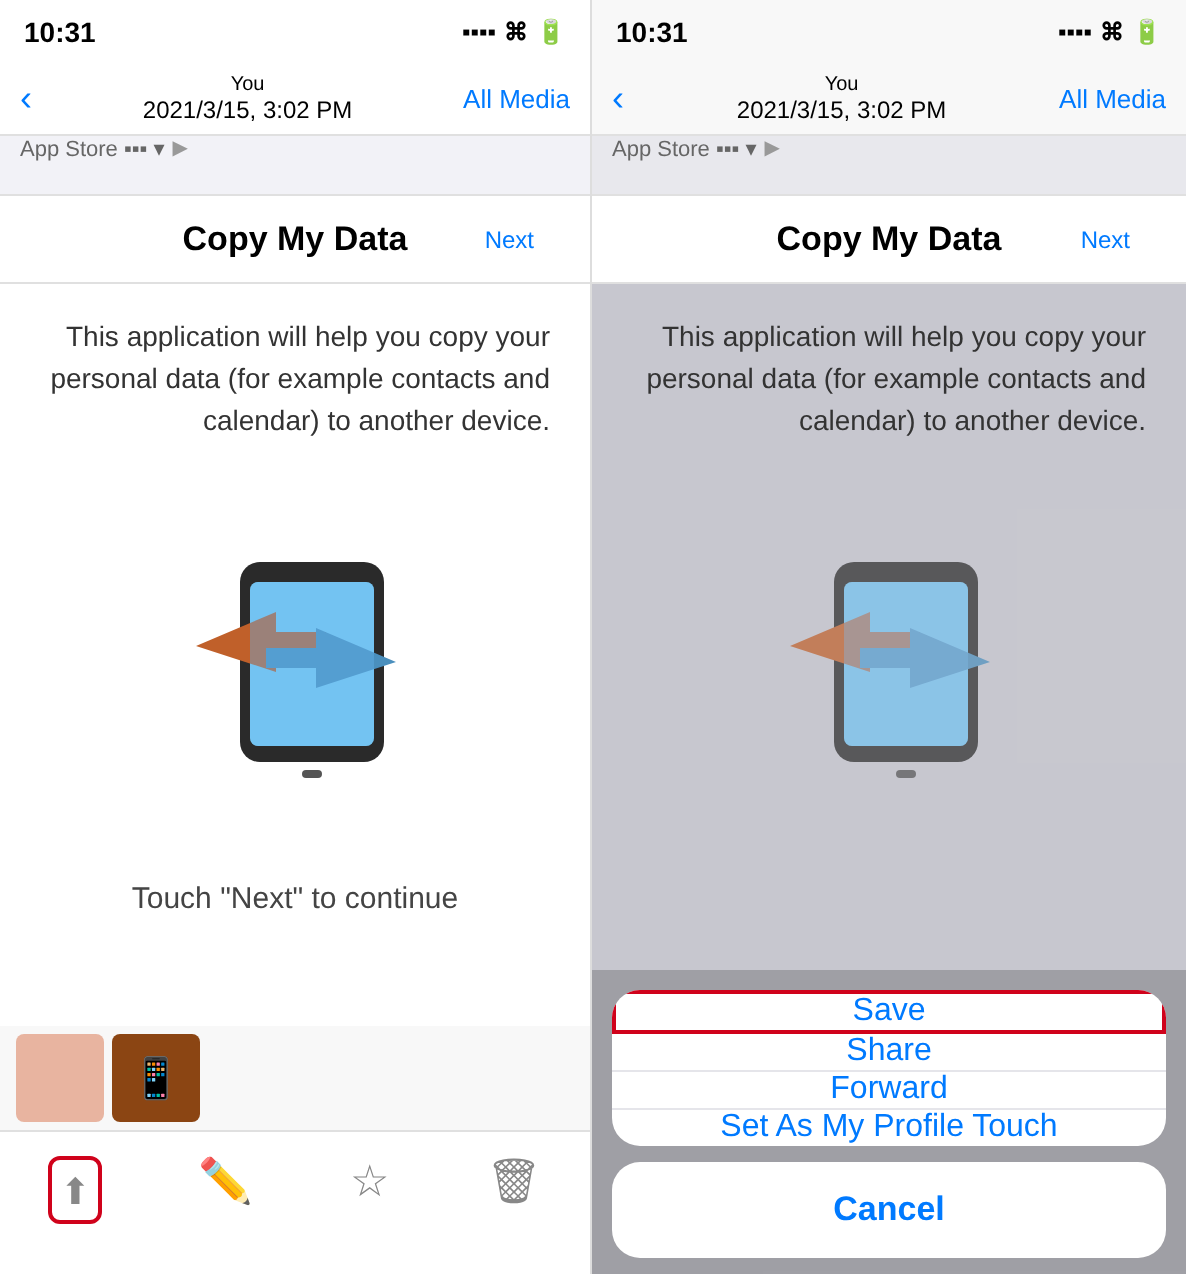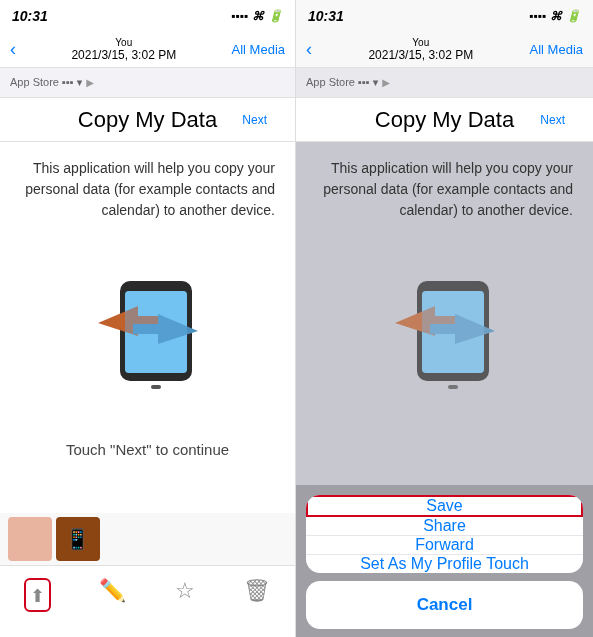--- a/index.html
+++ b/index.html
@@ -24,21 +24,20 @@
     }
 
     .status-bar {
       height: 28px;
       display: flex;
       align-items: center;
       justify-content: space-between;
       padding: 16px 12px;
       font-size: 13px;
       font-weight: 600;
-      font-style: italic;
     }
 
     .status-bar .time { font-weight: 700; font-size: 14px; }
     .status-icons { display: flex; align-items: center; gap: 4px; font-size: 12px; }
 
     .message-header {
       height: 36px;
       display: flex;
       align-items: center;
       justify-content: space-between;
@@ -53,33 +52,32 @@
 
     .app-header {
       height: 44px;
       display: flex;
       align-items: center;
       justify-content: center;
       border-bottom: 1px solid #e0e0e0;
       position: relative;
     }
 
-    .app-header .title { font-size: 22px; font-weight: 400; }
+    .app-header .title { font-size: 17px; font-weight: 700; }
     .app-header .next-btn {
       position: absolute;
       right: 28px;
       font-size: 12px;
       color: #007AFF;
     }
 
     .app-store-bar {
       height: 30px;
       background: #f2f2f7;
       display: flex;
-      align-items: center;
       padding: 0 10px;
       font-size: 11px;
       color: #666;
       border-bottom: 1px solid #e0e0e0;
       gap: 4px;
     }
 
     .app-body {
       flex: 1;
       display: flex;

